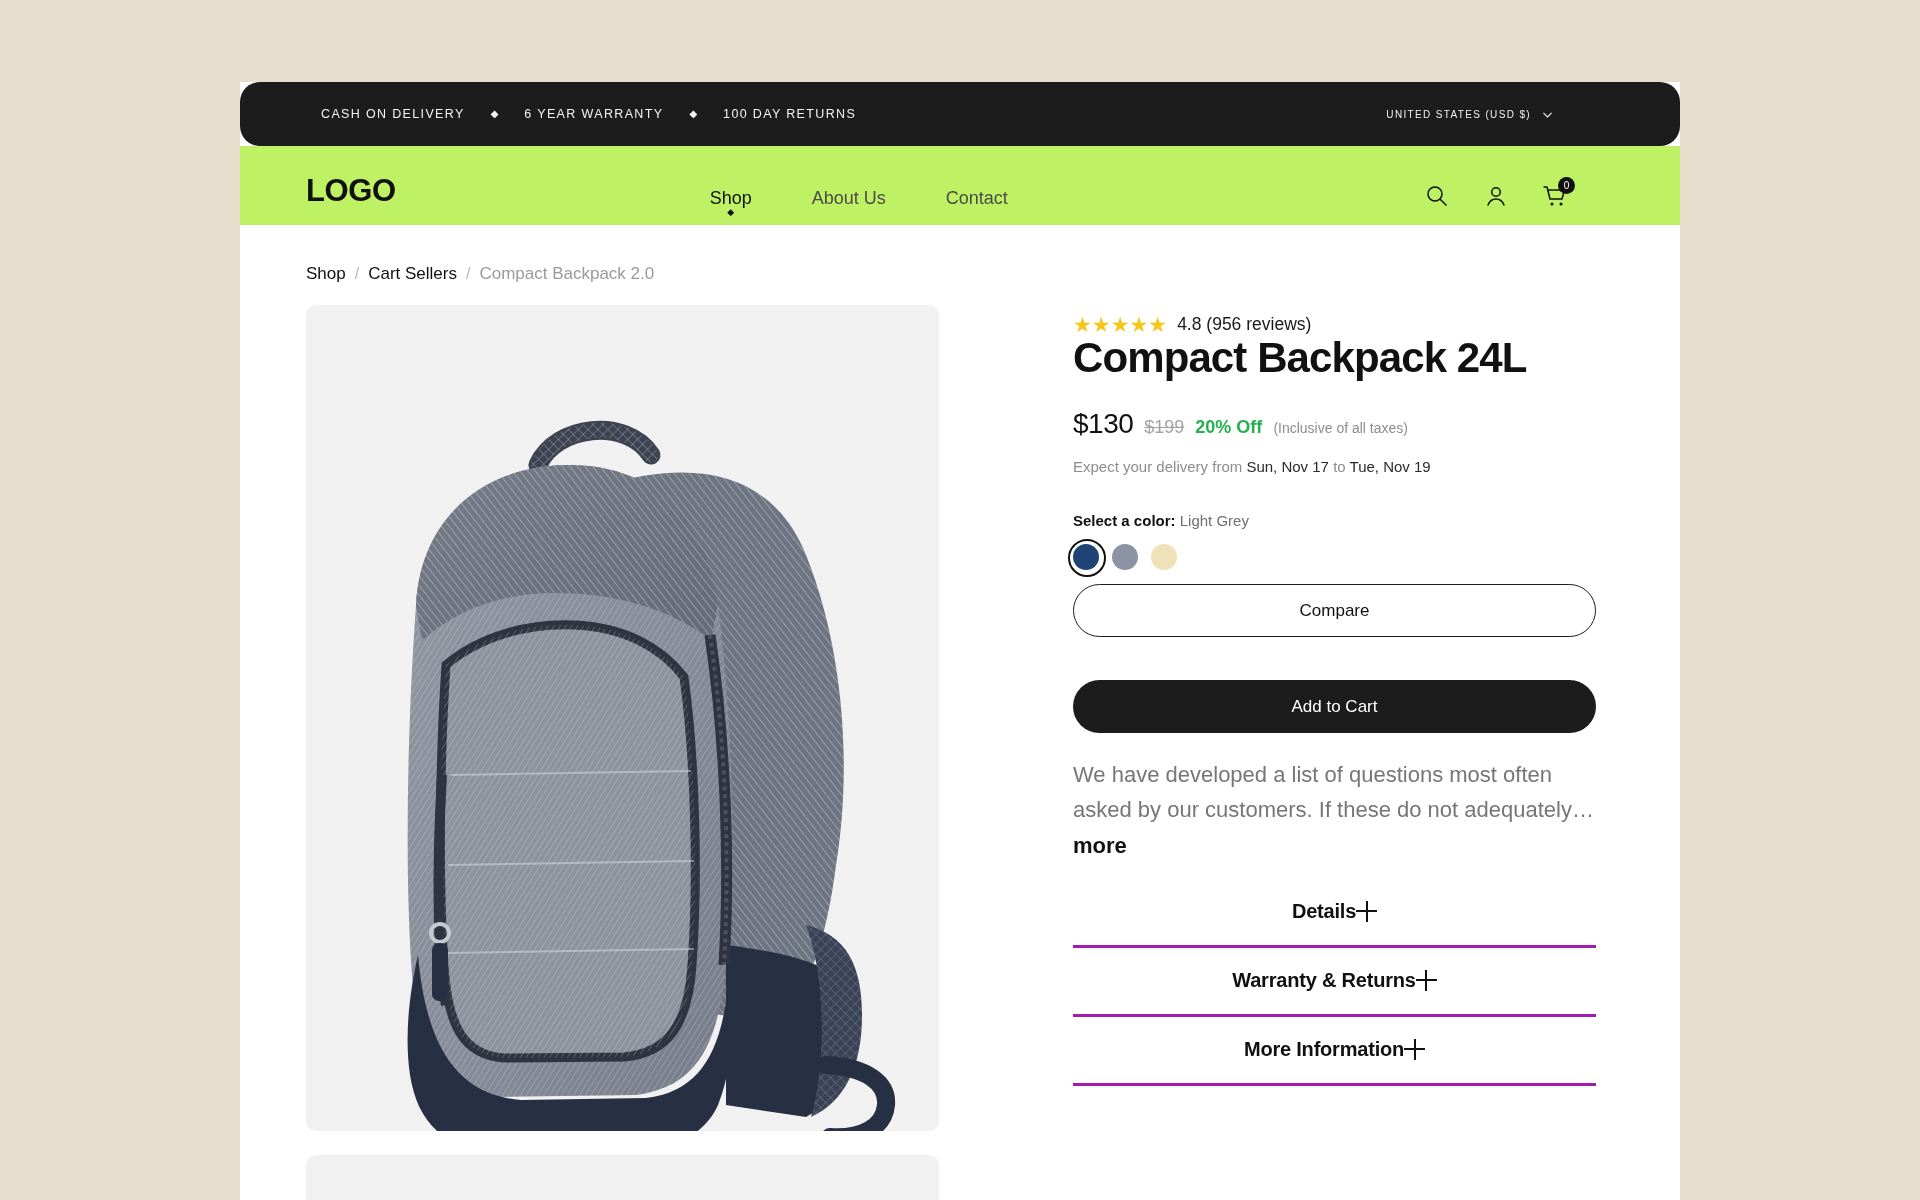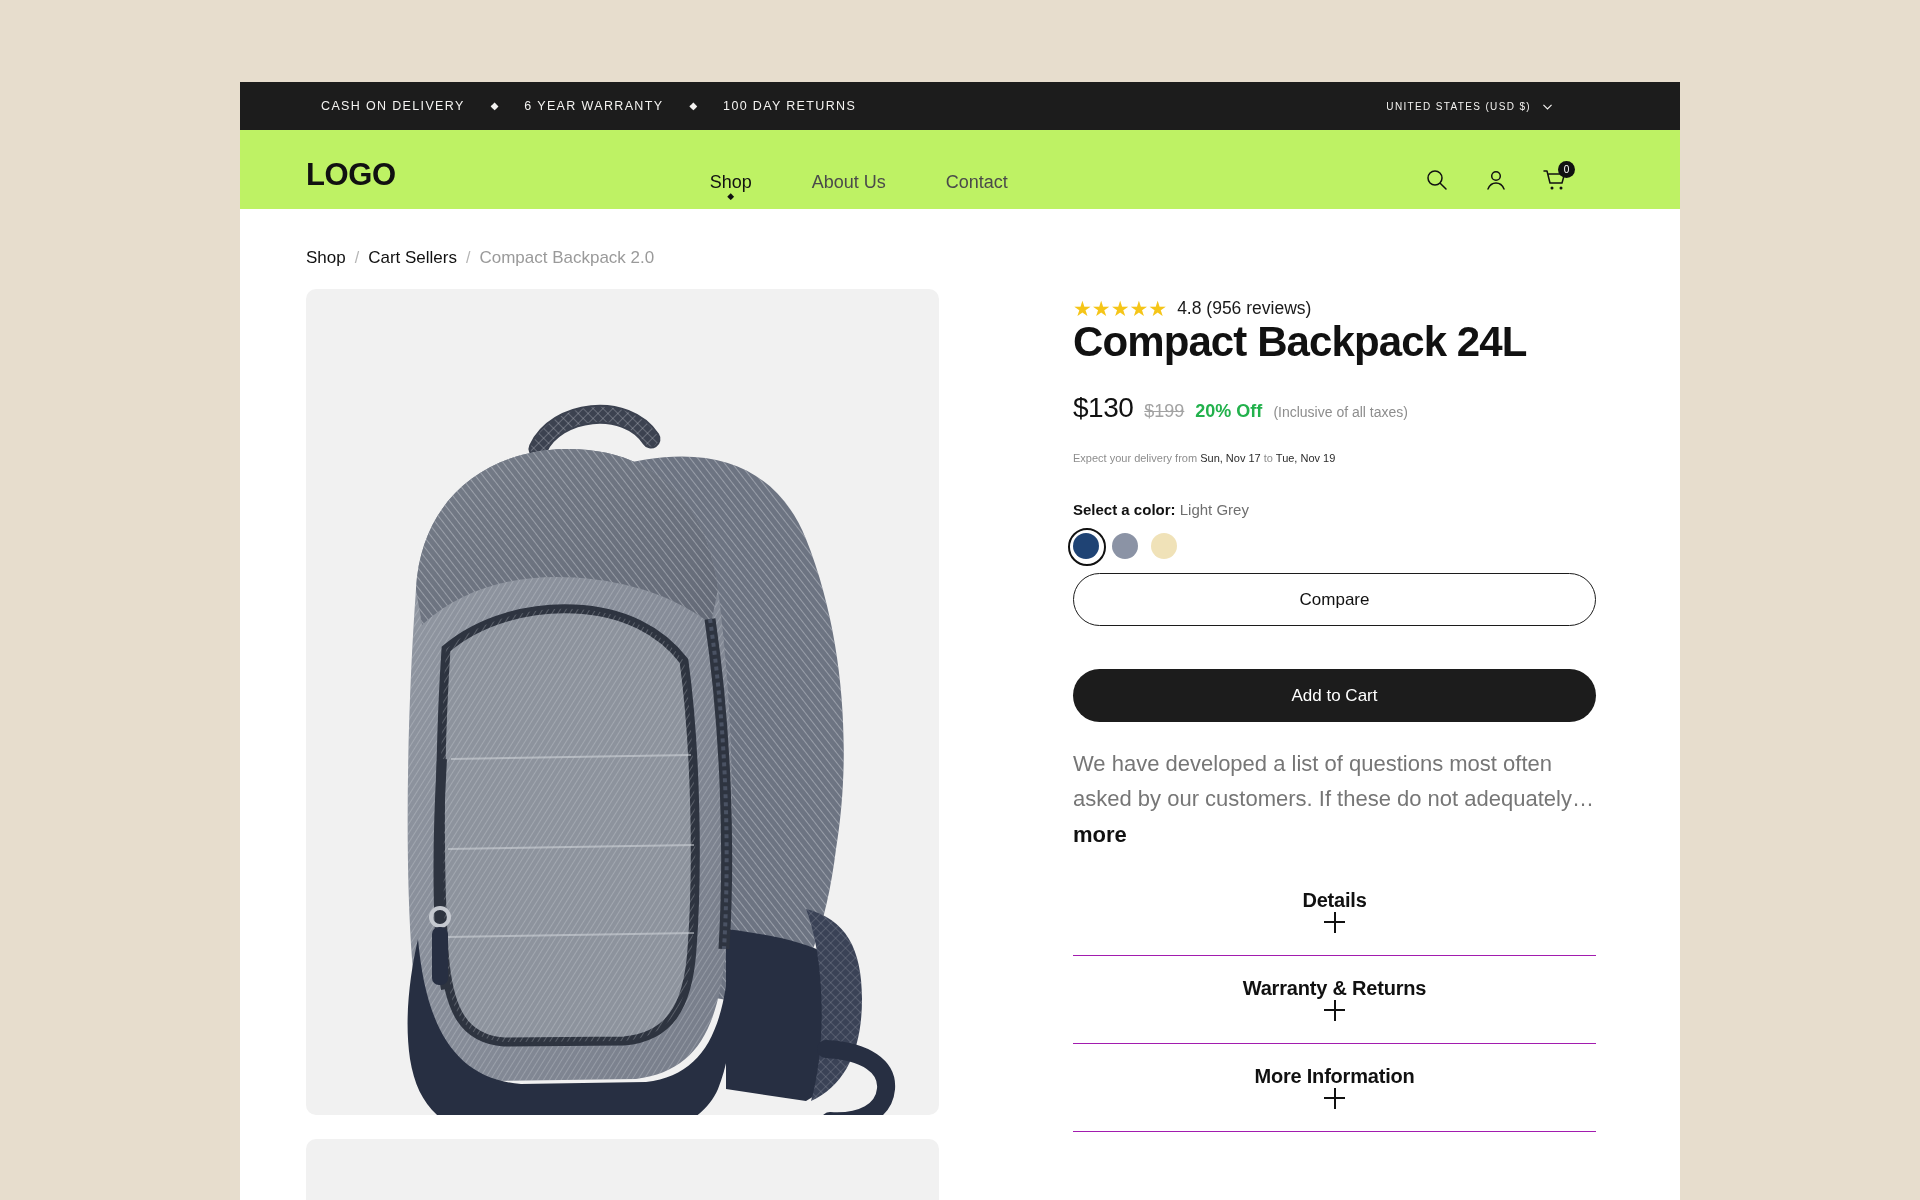--- a/index.html
+++ b/index.html
@@ -18,26 +18,27 @@
     left: 240px;
     top: 82px;
     width: 1440px;
     height: 1118px;
     background: #ffffff;
     overflow: hidden;
   }
 
   
   .announce {
-    height: 48px;
+    height: 64px;
     background: #1c1c1c;
     color: #ffffff;
     display: flex;
     align-items: center;
     padding: 0 40px;
+    border-radius: 20px;
   }
   .announce-left {
     display: flex;
     align-items: center;
     gap: 26px;
     margin-left: 41px;
   }
   .announce-item {
     font-size: 12.5px;
     letter-spacing: 1.35px;
@@ -202,22 +203,22 @@
     align-items: baseline;
     gap: 11px;
     margin-top: 27px;
   }
   .price-now { font-size: 28px; font-weight: 400; color: #111; letter-spacing: -0.5px; }
   .price-was { font-size: 18px; color: #a3a3a3; text-decoration: line-through; }
   .price-off { font-size: 18px; font-weight: 700; color: #22b14c; }
   .price-tax { font-size: 14px; color: #8d8d8d; }
 
   .delivery {
-    margin-top: 28px;
-    font-size: 11px;
+    margin-top: 18px;
+    font-size: 15px;
     color: #8d8d8d;
   }
   .delivery b { color: #2b2b2b; font-weight: 400; }
 
   .color-label {
     margin-top: 37px;
     font-size: 15px;
     color: #111;
     font-weight: 700;
   }
@@ -272,25 +273,24 @@
     line-height: 1.6;
     color: #767676;
     width: 100%;
   }
   .desc .more { color: #111; font-weight: 700; cursor: pointer; }
 
   .accordion { margin-top: 31px; }
   .acc-item {
     display: flex;
     align-items: center;
-    justify-content: flex-start;
+    justify-content: center;
     padding: 21px 0 22px 0;
-    border-bottom: 1px solid #a21caf;
-    cursor: pointer;
-    flex-direction: column;
+    border-bottom: 3px solid #a21caf;
+    cursor: pointer;
   }
   .acc-item:first-child { padding-top: 6px; }
   .acc-title { font-size: 20px; font-weight: 700; color: #111; letter-spacing: -0.2px; }
   .plus { width: 21px; height: 21px; position: relative; }
   .plus::before, .plus::after {
     content: ""; position: absolute; background: #111;
   }
   .plus::before { left: 0; top: 9.5px; width: 21px; height: 2px; }
   .plus::after  { top: 0; left: 9.5px; height: 21px; width: 2px; }
 </style>

